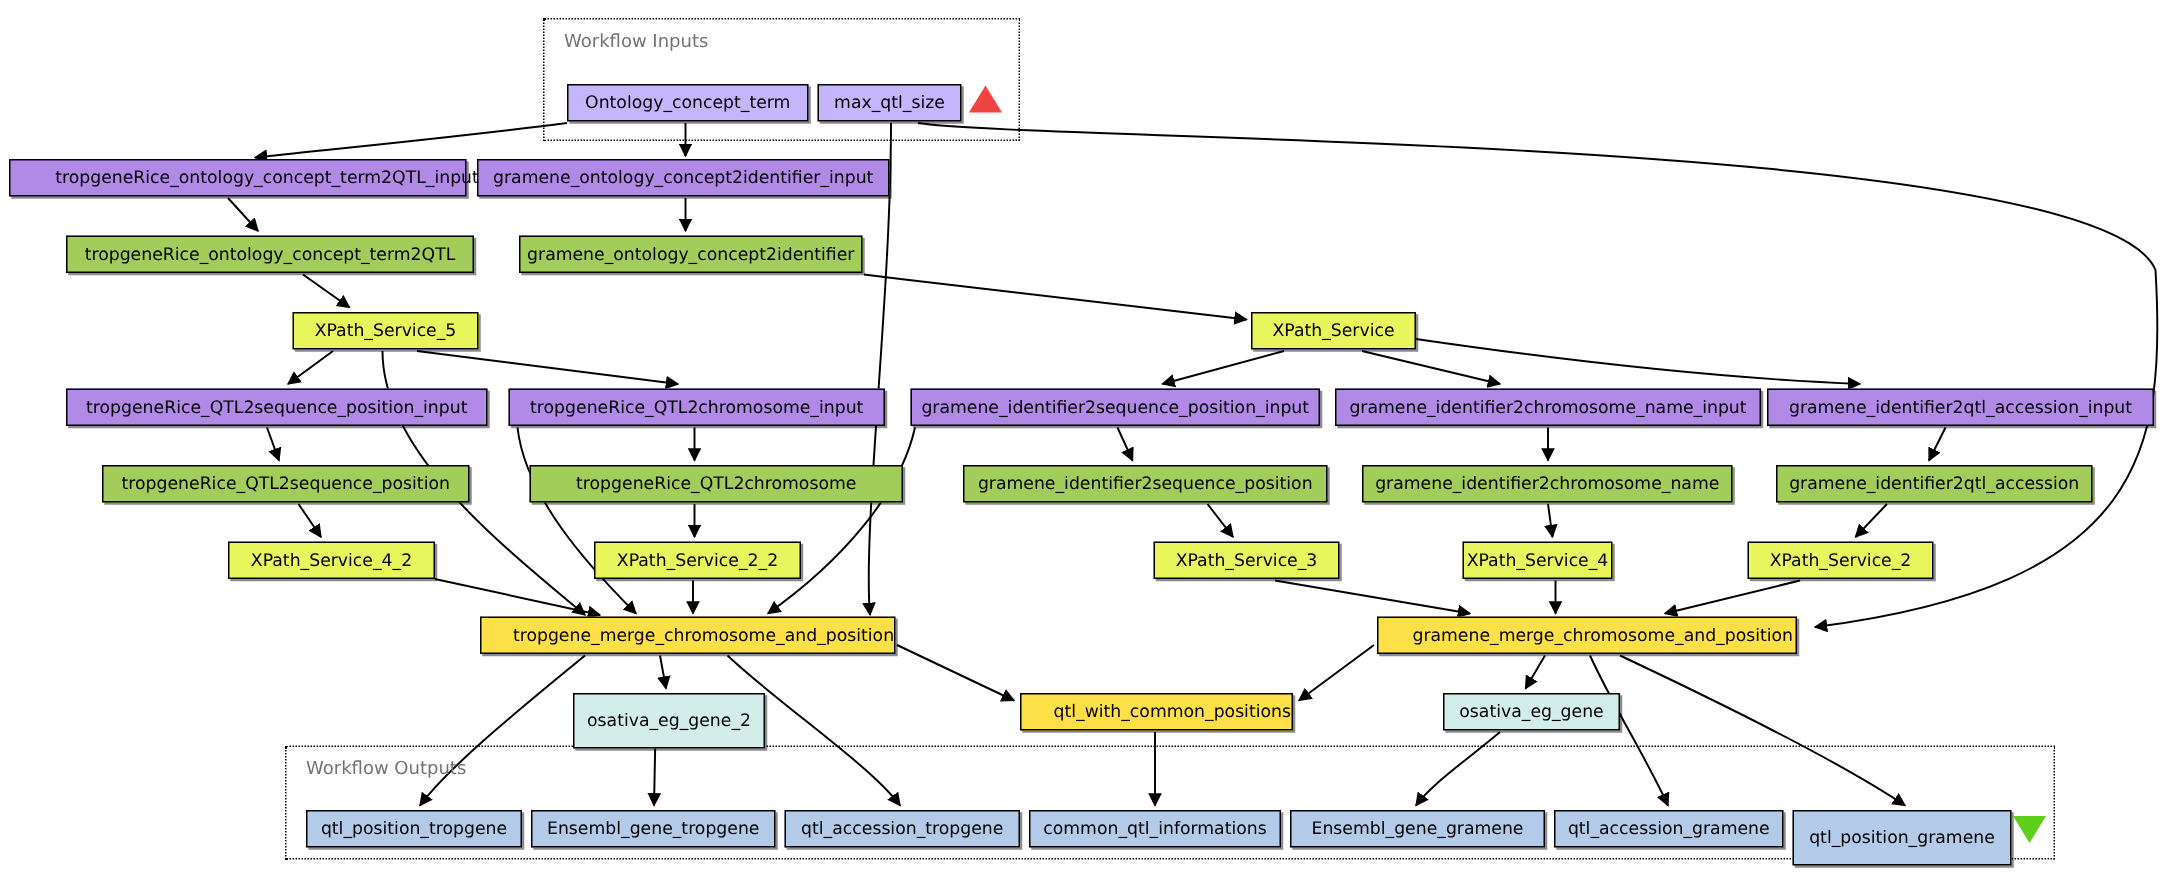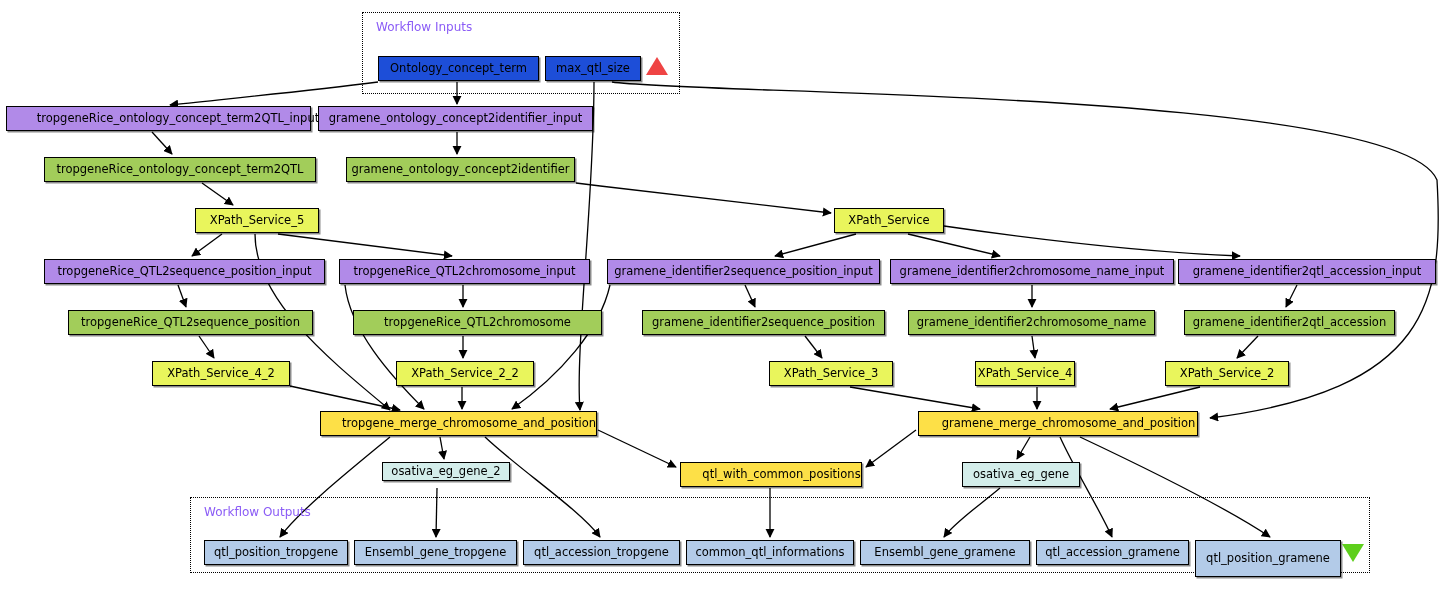--- a/index.html
+++ b/index.html
@@ -29,39 +29,39 @@
     color: #000000;
     font-size: 11.5px;
     line-height: 1;
     display: flex;
     align-items: center;
     justify-content: center;
     white-space: nowrap;
     box-shadow: 1.5px 1.5px 0 rgba(0,0,0,0.45);
     z-index: 5;
   }
-  .n-input    { background: #1d4ed8; }
+  .n-input    { background: #c4b5fd; }
   .n-output   { background: #b3cbe8; }
   .n-purple   { background: #b18ae8; }
   .n-green    { background: #a2cd5a; }
   .n-yellow   { background: #e9f55c; }
   .n-tan      { background: #fde047; padding-left: 21px; }
   .n-cyan     { background: #d3edea; }
 
   .cluster {
     position: absolute;
     box-sizing: border-box;
     border: 1.6px dotted #000000;
     background: transparent;
     z-index: 1;
   }
   .cluster-label {
     position: absolute;
     font-size: 12px;
-    color: #8b5cf6;
+    color: #737373;
     background: transparent;
     z-index: 2;
     white-space: nowrap;
   }
   .tri {
     position: absolute;
     width: 0; height: 0;
     z-index: 6;
   }
   .tri-up {
@@ -207,21 +207,21 @@
       </div>
       <div class="node n-yellow" style="left: 1165px; top: 361px; width: 124px; height: 25px;">
         <span>XPath_Service_2</span>
       </div>
       <div class="node n-tan" style="left: 320px; top: 411px; width: 277px; height: 25px;">
         <span>tropgene_merge_chromosome_and_position</span>
       </div>
       <div class="node n-tan" style="left: 918px; top: 411px; width: 280px; height: 25px;">
         <span>gramene_merge_chromosome_and_position</span>
       </div>
-      <div class="node n-cyan" style="left: 382px; top: 462px; width: 128px; height: 19px;">
+      <div class="node n-cyan" style="left: 382px; top: 462px; width: 128px; height: 37px;">
         <span>osativa_eg_gene_2</span>
       </div>
       <div class="node n-tan" style="left: 680px; top: 462px; width: 182px; height: 25px;">
         <span>qtl_with_common_positions</span>
       </div>
       <div class="node n-cyan" style="left: 962px; top: 462px; width: 118px; height: 25px;">
         <span>osativa_eg_gene</span>
       </div>
       <div class="node n-output" style="left: 204px; top: 540px; width: 144px; height: 25px;">
         <span>qtl_position_tropgene</span>

